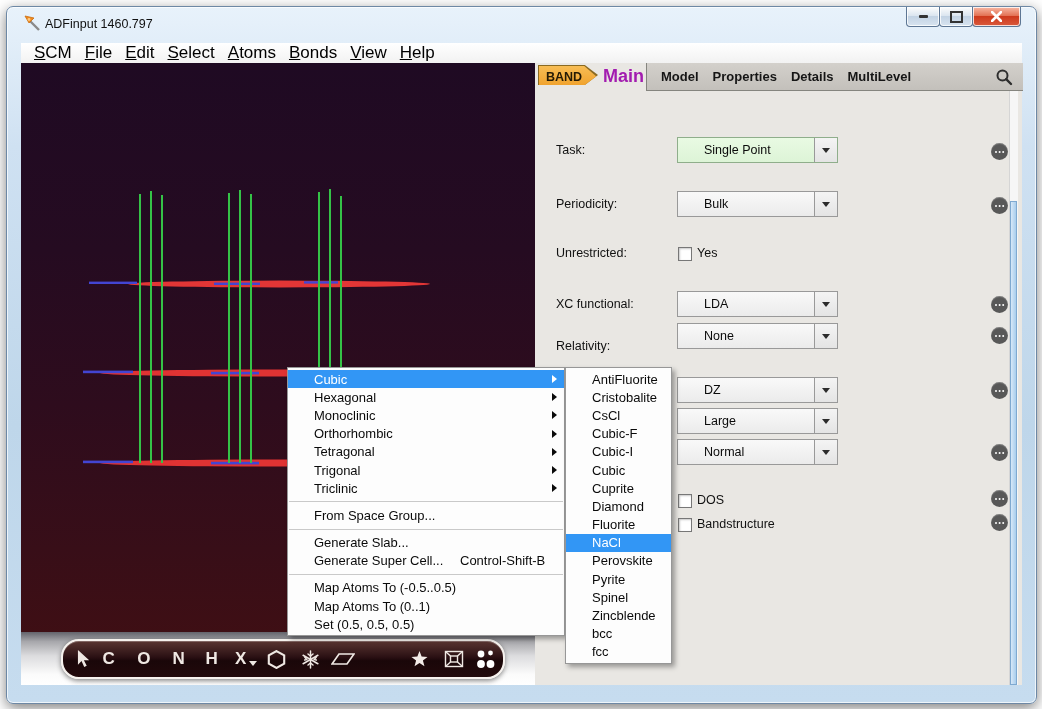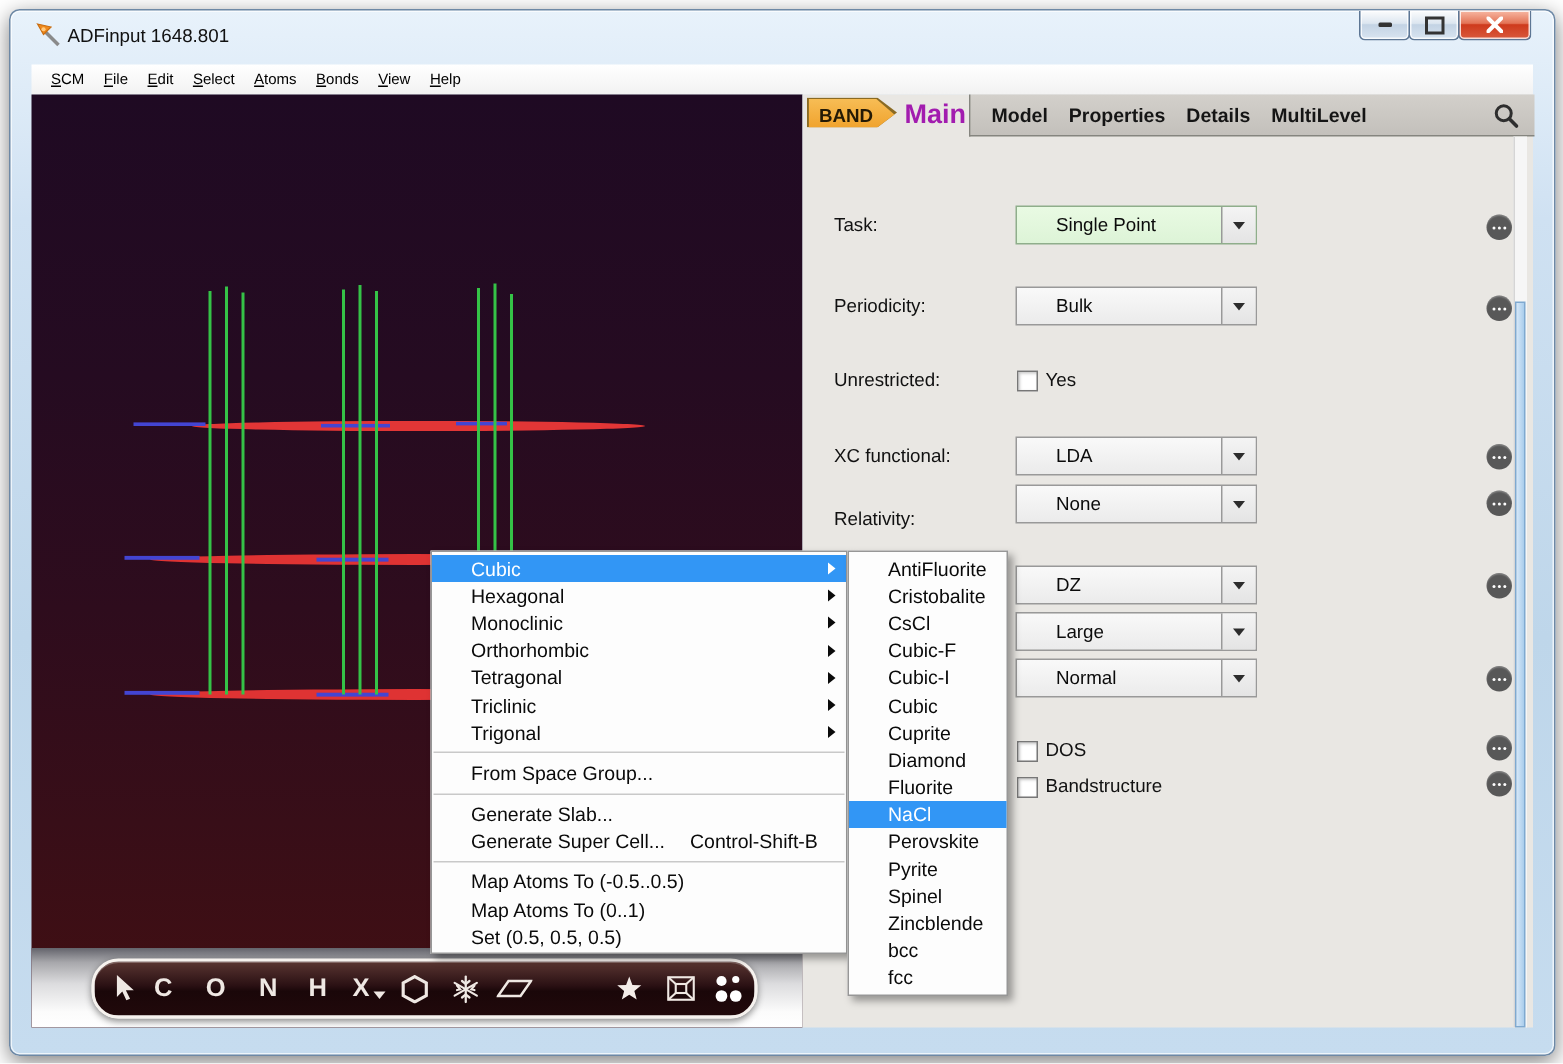--- a/index.html
+++ b/index.html
@@ -14,21 +14,21 @@
   .app-icon{position:absolute;left:17px;top:8px;width:17px;height:17px;}
   .win-btn{position:absolute;top:0px;height:19px;border:1px solid #5d7694;border-top:none;
     border-radius:0 0 4px 4px;background:linear-gradient(#fdfdfd,#dce6f0 45%,#c3d3e4 50%,#d8e4f0);
     box-shadow:inset 0 0 0 1px rgba(255,255,255,.8);display:flex;align-items:center;justify-content:center;}
   .win-btn.close{background:linear-gradient(#f8b9a5,#e37356 45%,#ce3a1d 50%,#d9593c);}
   .glyph-min{width:9px;height:3px;background:#333;border-radius:1px;}
   .glyph-max{width:9px;height:8px;border:2px solid #333;background:transparent;}
 
   .menubar{position:absolute;left:14px;top:36px;width:1001px;height:20px;
     background:linear-gradient(#ffffff,#f2f2f2);display:flex;align-items:center;padding-left:0;}
-  .mitem{display:inline-block;margin-left:13px;font-size:10px;color:#000;}
+  .mitem{display:inline-block;margin-left:13px;font-size:17px;color:#000;}
   .mitem::first-letter{text-decoration:underline;}
 
   
   .viewport{position:absolute;left:14px;top:56px;width:514px;height:622px;overflow:hidden;
     background:linear-gradient(180deg,#1f0a23 0%,#250b21 30%,#2e0c1d 55%,#380e18 78%,#420f12 100%);}
   .scene{position:absolute;left:0;top:0;}
   .floor{position:absolute;left:0;top:569px;width:514px;height:53px;
     background:linear-gradient(180deg,#63636b 0%,#a7a7ab 18%,#dcdcde 45%,#fbfbfb 80%,#ffffff 100%);}
   .pill{position:absolute;left:40px;top:576px;width:440px;height:36px;border-radius:18px;
     background:linear-gradient(180deg,#5a3632 0%,#2a1013 45%,#1a0709 55%,#21090b 100%);
@@ -88,21 +88,21 @@
 
 <div class="screen">
   <div class="window">
 
     <div class="titlebar">
       <svg class="app-icon" viewBox="0 0 17 17">
         <line x1="6" y1="6" x2="15" y2="15" stroke="#8a8a8a" stroke-width="2.4"></line>
         <path d="M1,1 L10,3 L5,8 Z" fill="#f08a1e" stroke="#c96d10" stroke-width="0.8"></path>
         <circle cx="5" cy="4.5" r="1.4" fill="#ffc97e"></circle>
       </svg>
-      <span class="app-title">ADFinput 1648.801</span>
+      <span class="app-title">ADFinput 1460.797</span>
       <div class="win-btn" style="left:899px;width:32px;">
         <span class="glyph-min"></span>
       </div>
       <div class="win-btn" style="left:932px;width:32px;">
         <span class="glyph-max"></span>
       </div>
       <div class="win-btn close" style="left:965px;width:47px;">
         <svg width="11" height="11" viewBox="0 0 11 11">
           <path d="M1,1 L10,10 M10,1 L1,10" stroke="#ffffff" stroke-width="2.6" stroke-linecap="round"></path>
         </svg>
@@ -340,25 +340,25 @@
       </div>
     <div class="menu-item">
         <span>Orthorhombic</span>
         <span class="sub-arrow"></span>
       </div>
     <div class="menu-item">
         <span>Tetragonal</span>
         <span class="sub-arrow"></span>
       </div>
     <div class="menu-item">
+        <span>Trigonal</span>
+        <span class="sub-arrow"></span>
+      </div>
+    <div class="menu-item">
         <span>Triclinic</span>
-        <span class="sub-arrow"></span>
-      </div>
-    <div class="menu-item">
-        <span>Trigonal</span>
         <span class="sub-arrow"></span>
       </div>
     <div class="menu-sep"></div>
     <div class="menu-item">
         <span>From Space Group...</span>
       </div>
     <div class="menu-sep"></div>
     <div class="menu-item">
         <span>Generate Slab...</span>
       </div>

